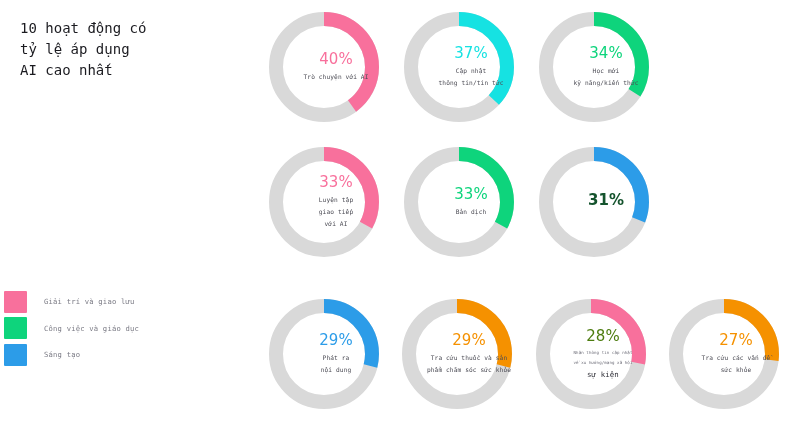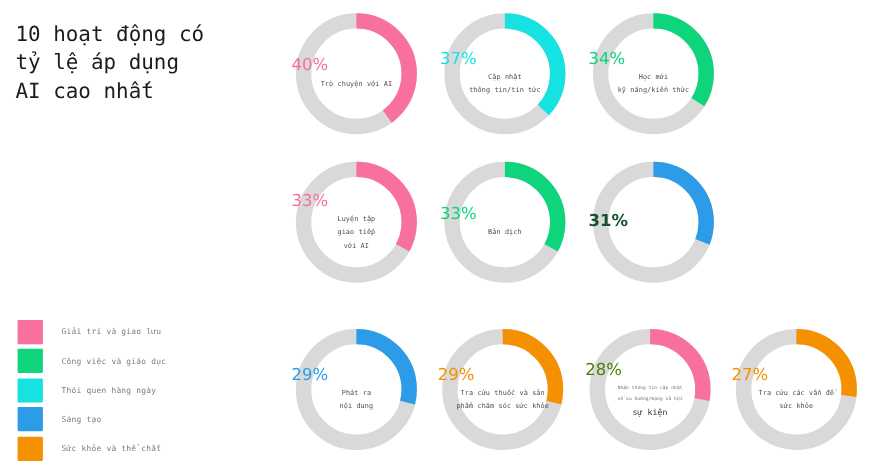--- a/index.html
+++ b/index.html
@@ -11,34 +11,34 @@
     width: 810px;
     height: 428px;
     position: relative;
     overflow: hidden;
     font-family: "DejaVu Sans Mono", "Liberation Mono", monospace;
   }
 
   
   #title-block {
     position: absolute;
-    left: 14px;
+    left: 20px;
     top: 18px;
     width: 230px;
     font-family: "DejaVu Sans Mono", "Liberation Mono", monospace;
-    font-size: 19px;
-    line-height: 26px;
+    font-size: 14px;
+    line-height: 21px;
     color: #1b1b20;
     white-space: pre-line;
   }
 
   
   #legend {
     position: absolute;
-    left: 16px;
+    left: 4px;
     top: 289px;
     width: 215px;
   }
   .legend-row {
     display: flex;
     align-items: center;
     height: 25px;
     margin-bottom: 1.5px;
   }
   .legend-swatch {
@@ -66,26 +66,27 @@
     height: 118px;
   }
   .donut svg {
     display: block;
     width: 118px;
     height: 118px;
     transform: rotate(-90deg);
   }
   .donut-center {
     position: absolute;
-    left: 0;
+    left: 12px;
     top: 0;
     width: 118px;
     height: 118px;
     display: flex;
     flex-direction: column;
+    align-items: center;
     justify-content: center;
     pointer-events: none;
   }
   .donut-pct {
     font-family: "DejaVu Sans", "Liberation Sans", sans-serif;
     font-size: 15px;
     font-weight: 400;
     line-height: 17px;
     margin-bottom: 3px;
   }
@@ -112,31 +113,23 @@
 <div id="legend">
     <div class="legend-row">
       <span class="legend-swatch" style="background: rgb(248, 112, 156);"></span>
       <span class="legend-label">Giải trí và giao lưu</span>
     </div>
     <div class="legend-row">
       <span class="legend-swatch" style="background: rgb(14, 212, 124);"></span>
       <span class="legend-label">Công việc và giáo dục</span>
     </div>
     <div class="legend-row">
-      <span class="legend-swatch" style="background: rgb(22, 226, 226);"></span>
-      <span class="legend-label">Thói quen hàng ngày</span>
-    </div>
-    <div class="legend-row">
       <span class="legend-swatch" style="background: rgb(44, 156, 232);"></span>
       <span class="legend-label">Sáng tạo</span>
     </div>
-    <div class="legend-row">
-      <span class="legend-swatch" style="background: rgb(245, 145, 0);"></span>
-      <span class="legend-label">Sức khỏe và thể chất</span>
-    </div>
   </div>
 
 <div id="donut-grid">
     <div class="donut-wrap" style="left: 265px; top: 8px;">
       <div class="donut">
         <svg viewBox="0 0 118 118">
           <circle cx="59" cy="59" r="48" fill="none" stroke="#D9D9D9" stroke-width="14"></circle>
           <circle cx="59" cy="59" r="48" fill="none" stroke="#F8709C" stroke-width="14" stroke-dasharray="120.63715789784806 180.95573684677208"></circle>
         </svg>
         <div class="donut-center">

